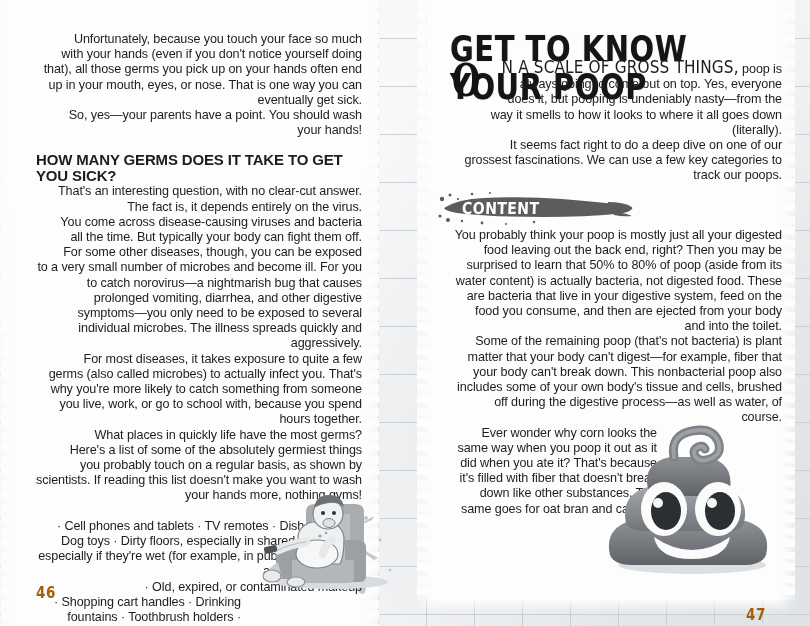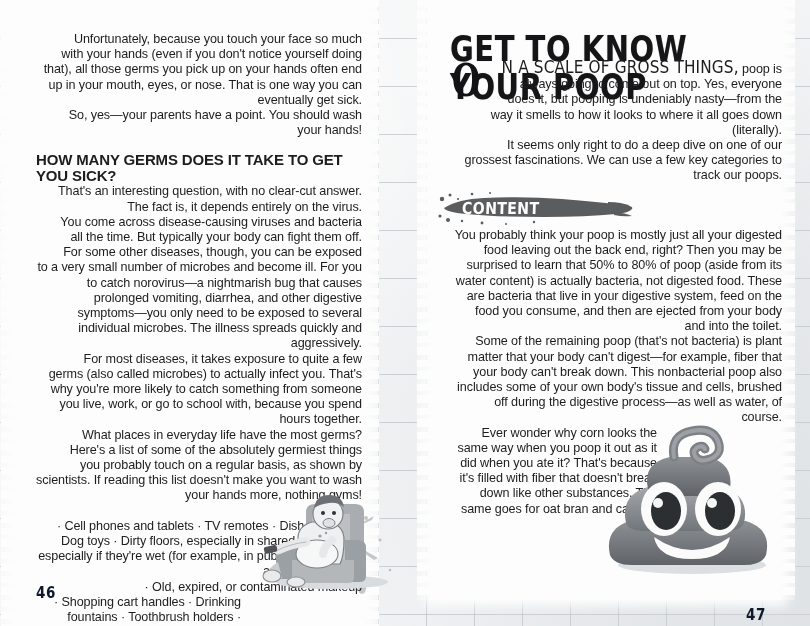--- a/index.html
+++ b/index.html
@@ -96,21 +96,21 @@
   }
 
   
   .poop{position:absolute;left:600px;top:405px;width:178px;height:172px;}
   .guy{position:absolute;left:262px;top:478px;width:128px;height:112px;}
   .splat{position:absolute;pointer-events:none;opacity:.5;}
 
   
   .folio{
     position:absolute;font-family:"DejaVu Sans Condensed","Liberation Sans Narrow","Liberation Sans",sans-serif;
-    font-size:15px;font-weight:bold;color:#0f172a;letter-spacing:.5px;text-align:right;
+    font-size:15px;font-weight:bold;color:#a16207;letter-spacing:.5px;text-align:right;
   }
   .folio.l{left:36px;top:584px;}
   .folio.r{left:746px;top:606px;}
   .narrow{width:205px;}
 </style>
 </head>
 <body>
 
 <div class="spread"></div>
 <div class="tile-shade"></div>
@@ -137,21 +137,21 @@
 <div class="col left">
   <p class="ind">Unfortunately, because you touch your face so much with your hands (even if you don't notice yourself doing that), all those germs you pick up on your hands often end up in your mouth, eyes, or nose. That is one way you can eventually get sick.</p>
   <p class="ind">So, yes—your parents have a point. You should wash your hands!</p>
 
   <h2 class="sub">HOW MANY GERMS DOES IT TAKE TO GET YOU SICK?</h2>
 
   <p>That's an interesting question, with no clear-cut answer. The fact is, it depends entirely on the virus.</p>
   <p class="ind">You come across disease-causing viruses and bacteria all the time. But typically your body can fight them off.</p>
   <p class="ind">For some other diseases, though, you can be exposed to a very small number of microbes and become ill. For you to catch norovirus—a nightmarish bug that causes prolonged vomiting, diarrhea, and other digestive symptoms—you only need to be exposed to several individual microbes. The illness spreads quickly and aggressively.</p>
   <p class="ind">For most diseases, it takes exposure to quite a few germs (also called microbes) to actually infect you. That's why you're more likely to catch something from someone you live, work, or go to school with, because you spend hours together.</p>
-  <p class="ind">What places in everyday life have the most germs?</p>
+  <p class="ind">What places in quickly life have the most germs?</p>
   <p class="ind">Here's a list of some of the absolutely germiest things you probably touch on a regular basis, as shown by scientists. If reading this list doesn't make you want to wash your hands more, nothing gyms!</p>
 
   <div class="gap"></div>
 
   <p>· Cell phones and tablets · TV remotes · Dish sponges · Dog toys · Dirty floors, especially in shared spaces and especially if they're wet (for example, in public pools, gyms, and locker rooms)</p>
   <p>· Old, expired, or contaminated makeup</p>
   <p class="narrow">· Shopping cart handles · Drinking fountains · Toothbrush holders · Money</p>
 
 </div>
 
@@ -192,21 +192,21 @@
 
 <div class="folio l">46</div>
 
 <div class="title">GET TO KNOW YOUR POOP</div>
 
 <div class="col right">
   <div class="dropwrap">
     <span class="dropcap">O</span>
     <p><span class="smallcaps">N A SCALE OF GROSS THINGS,</span><span> poop is always going to come out on top. Yes, everyone does it, but pooping is undeniably nasty—from the way it smells to how it looks to where it all goes down (literally).</span></p>
   </div>
-  <p class="ind">It seems only right to do a deep dive on one of our grossest fascinations. We can use a few key categories to track our poops.</p>
+  <p class="ind">It seems fact right to do a deep dive on one of our grossest fascinations. We can use a few key categories to track our poops.</p>
 </div>
 
 <div class="banner">
   <svg width="200" height="40" viewBox="0 0 200 40">
     <path d="M6 18 q14-9 40-10 q40-2 78 1 q36 3 62 6 q10 1 8 4 q-3 4-16 5 q-30 3-72 3 q-48 0-78-3 q-20-2-22-6 z" fill="#5a5c5e"></path>
     <g fill="#5a5c5e">
       <circle cx="4" cy="9" r="2.2"></circle>
         <circle cx="12" cy="5" r="1.5"></circle>
         <circle cx="20" cy="9" r="1.1"></circle>
       <circle cx="2" cy="26" r="1.6"></circle>

